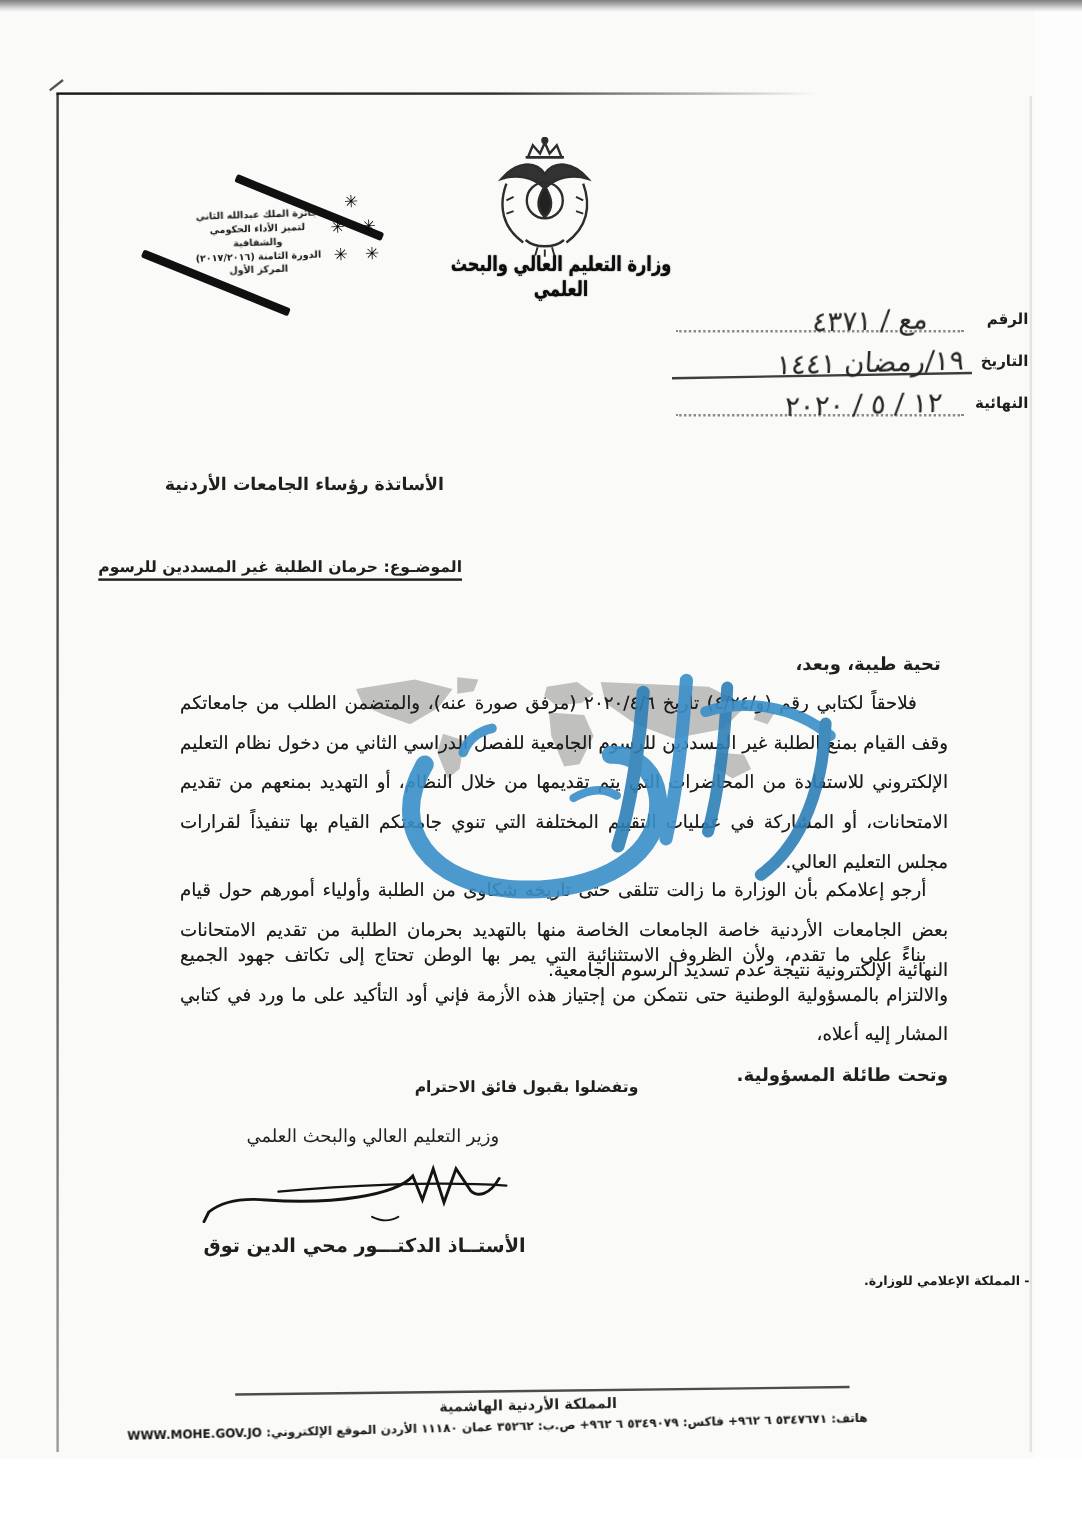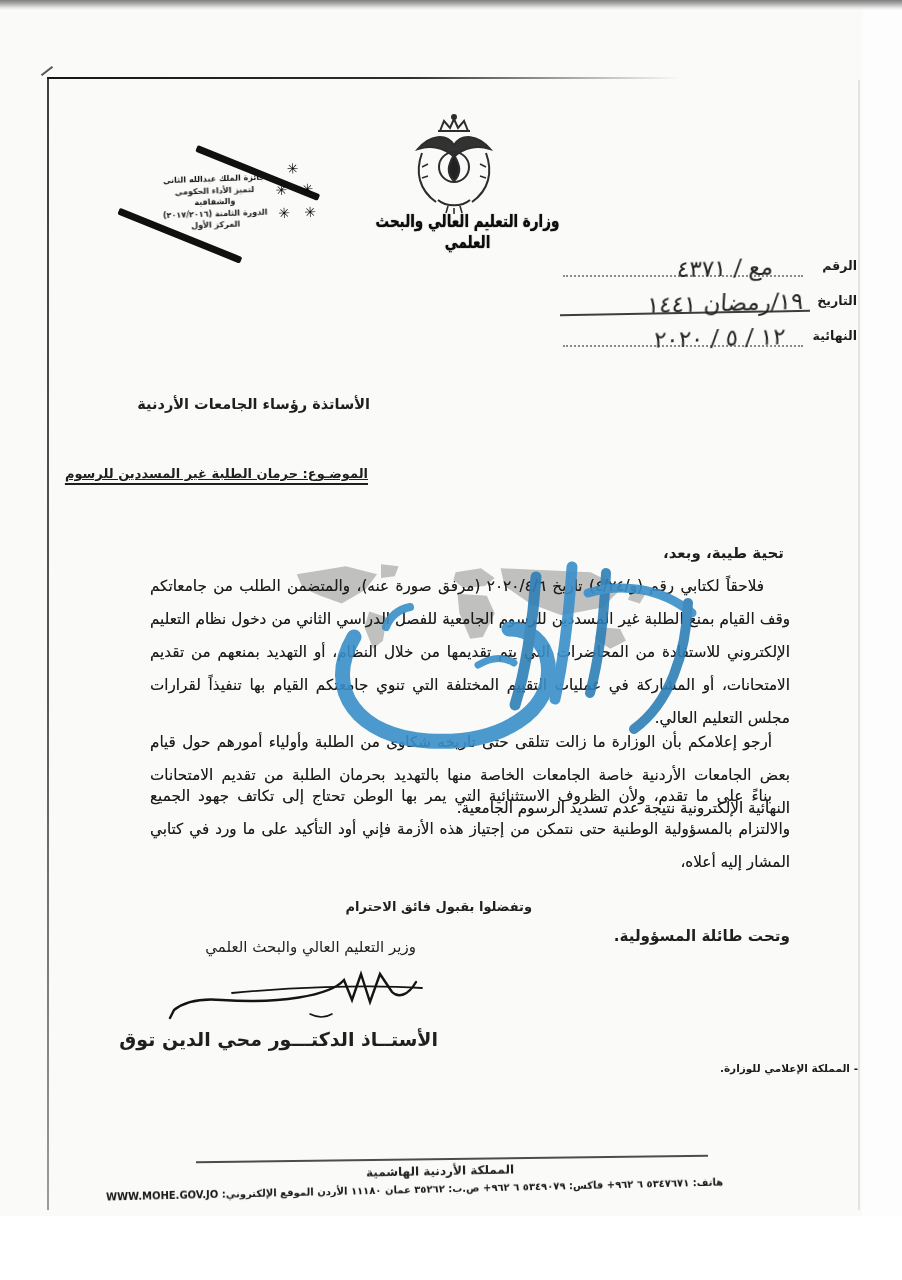--- a/index.html
+++ b/index.html
@@ -56,37 +56,37 @@
 
   
   .wm-map{position:absolute;left:283px;top:560px;width:392px;height:94px;opacity:.62;z-index:4;}
   .wm-logo{position:absolute;left:288px;top:545px;width:430px;height:215px;opacity:.90;z-index:8;
     pointer-events:none;}
 
   .textlayer{position:relative;z-index:6;}
 
   .addressee{position:absolute;left:170px;top:396px;width:200px;font-size:14.5px;font-weight:bold;
     text-align:right;white-space:nowrap;direction:rtl;}
-  .subject{position:absolute;left:168px;top:456px;width:200px;direction:rtl;text-align:left;
-    font-size:13px;font-weight:bold;line-height:36px;text-decoration:underline;}
+  .subject{position:absolute;left:185px;top:456px;width:200px;direction:rtl;text-align:left;
+    font-size:13px;font-weight:bold;line-height:36px;}
   .subject div{white-space:nowrap;text-decoration:underline;text-underline-offset:5px;
     text-decoration-thickness:1.5px;}
   .greeting{position:absolute;right:118px;top:544px;font-size:15px;font-weight:bold;direction:rtl;}
 
   .para{position:absolute;right:112px;width:640px;direction:rtl;text-align:justify;
     font-size:15.2px;line-height:33px;color:#1c1c1c;text-shadow:0 0 .4px rgba(0,0,0,.55);}
   .p1{top:570px;text-indent:26px;}
   .p2{top:726px;text-indent:18px;}
   .p3{top:780px;text-indent:18px;}
   .p3b{position:absolute;right:112px;top:880px;direction:rtl;font-size:15.2px;line-height:33px;
-    font-weight:bold;margin-top:40px;}
+    font-weight:bold;}
   .closing{position:absolute;right:370px;top:899px;font-size:13px;font-weight:bold;direction:rtl;}
   .signer-title{position:absolute;right:486px;top:938px;font-size:15px;font-weight:normal;direction:rtl;white-space:nowrap;}
   .signature{position:absolute;left:160px;top:962px;width:275px;height:70px;}
-  .signer-name{position:absolute;right:464px;top:1028px;font-size:19px;font-weight:bold;direction:rtl;white-space:nowrap;}
+  .signer-name{position:absolute;right:464px;top:1028px;font-size:16px;font-weight:bold;direction:rtl;white-space:nowrap;}
 
   .copies{position:absolute;right:44px;top:1056px;width:200px;direction:rtl;text-align:right;
     font-size:10.5px;line-height:24px;color:#1a1a1a;font-weight:bold;filter:blur(.15px);}
   .copies .lbl{font-size:10.5px;}
 
   .footer-sep{position:absolute;left:196px;top:1158px;width:512px;height:2px;background:#4c4c4c;
     transform:rotate(-.7deg);}
   .kingdom{position:absolute;left:330px;top:1164px;width:220px;text-align:center;font-size:12px;
     font-weight:bold;transform:rotate(-1.2deg);filter:blur(.25px);direction:rtl;}
   .contact{position:absolute;left:92px;top:1184px;width:645px;text-align:center;font-size:10px;

